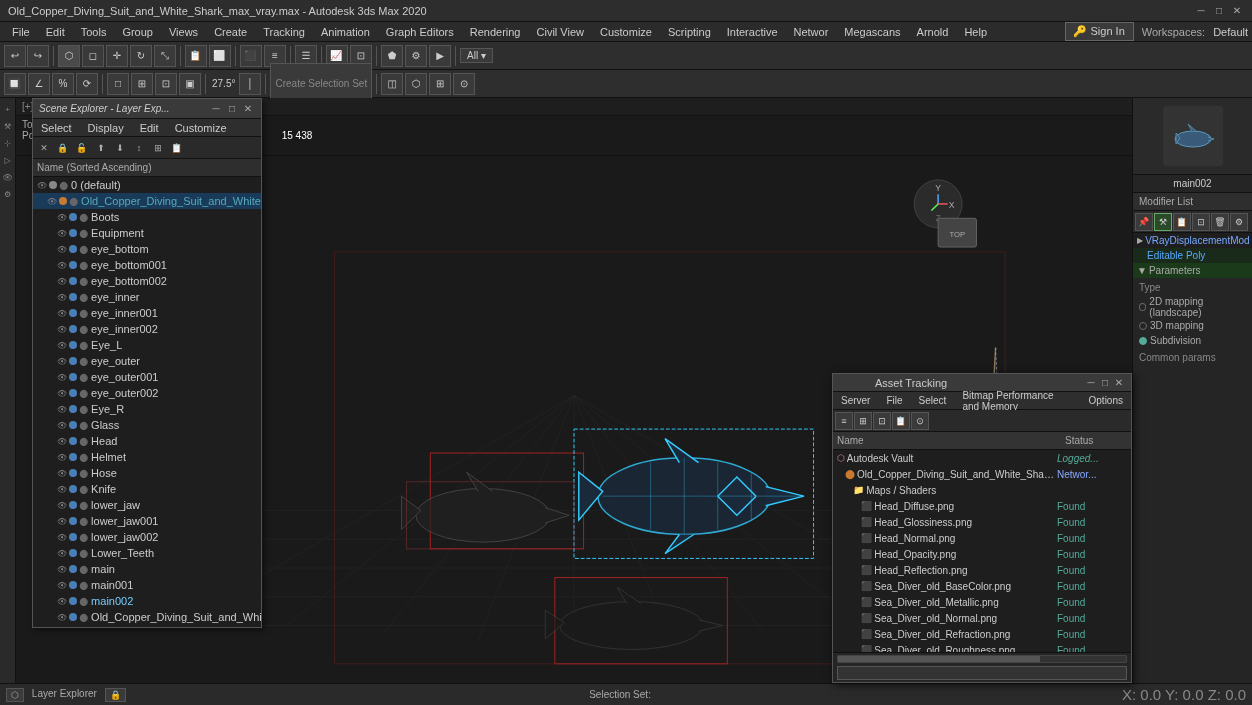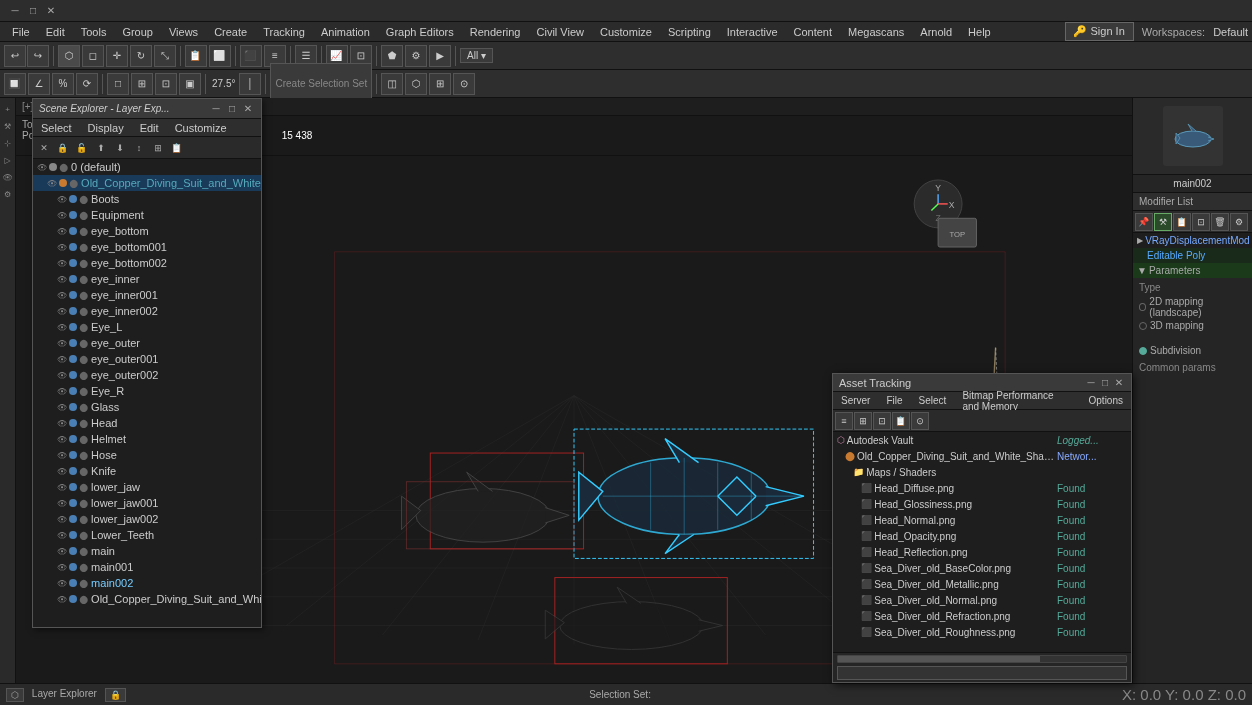--- a/index.html
+++ b/index.html
@@ -78,21 +78,21 @@
 
     
     #asset-tracking {
       position: absolute; right: 120px; bottom: 22px;
       width: 300px; height: 310px;
       background: #2a2a2a; border: 1px solid #555;
       box-shadow: 2px 2px 8px rgba(0,0,0,0.7);
       display: flex; flex-direction: column; z-index: 100;
     }
     .asset-titlebar { height: 18px; background: #3a3a3a; display: flex; align-items: center; justify-content: space-between; padding: 0 6px; border-bottom: 1px solid #111; }
-    .asset-title { font-size: 11px; color: #ccc; }
+    .asset-title { font-size: 11px; color: #ccc; margin-left: 36px; }
     .asset-title-controls { display: flex; gap: 2px; }
     .asset-title-btn { font-size: 10px; color: #aaa; cursor: pointer; width: 12px; height: 12px; display: flex; align-items: center; justify-content: center; }
     .asset-menu { height: 18px; background: #2e2e2e; display: flex; align-items: center; border-bottom: 1px solid #111; }
     .asset-menu-item { padding: 1px 8px; font-size: 10px; color: #ccc; cursor: pointer; }
     .asset-toolbar { height: 22px; background: #2a2a2a; display: flex; align-items: center; padding: 0 2px; gap: 1px; border-bottom: 1px solid #111; }
     .asset-tool-btn { width: 18px; height: 18px; background: #3a3a3a; border: 1px solid #555; display: flex; align-items: center; justify-content: center; cursor: pointer; font-size: 9px; color: #ccc; }
     .asset-col-header { height: 18px; background: #333; display: flex; align-items: center; border-bottom: 1px solid #111; font-size: 10px; color: #aaa; }
     .asset-col-name { flex: 1; padding: 0 4px; }
     .asset-col-status { width: 70px; padding: 0 4px; }
     .asset-list { flex: 1; overflow-y: auto; background: #1e1e1e; }
@@ -106,20 +106,21 @@
 
     .main-area { flex: 1; position: relative; overflow: hidden; }
     ::-webkit-scrollbar { width: 6px; height: 6px; }
     ::-webkit-scrollbar-track { background: #1e1e1e; }
     ::-webkit-scrollbar-thumb { background: #555; }
   </style>
 </head>
 <body>
 
 <div id="titlebar">
+  <span>Old_Copper_Diving_Suit_and_White_Shark_max_vray.max - Autodesk 3ds Max 2020</span>
   <div class="window-controls">
     <span class="win-btn">─</span>
     <span class="win-btn">□</span>
     <span class="win-btn">✕</span>
   </div>
 </div>
 
 <div id="menubar">
   <span class="menu-item">File</span>
   <span class="menu-item">Edit</span>
@@ -128,21 +129,21 @@
   <span class="menu-item">Views</span>
   <span class="menu-item">Create</span>
   <span class="menu-item">Tracking</span>
   <span class="menu-item">Animation</span>
   <span class="menu-item">Graph Editors</span>
   <span class="menu-item">Rendering</span>
   <span class="menu-item">Civil View</span>
   <span class="menu-item">Customize</span>
   <span class="menu-item">Scripting</span>
   <span class="menu-item">Interactive</span>
-  <span class="menu-item">Content</span>
+  <span class="menu-item">Networ</span>
   <span class="menu-item">Megascans</span>
   <span class="menu-item">Arnold</span>
   <span class="menu-item">Help</span>
   <div class="sign-in-area">
     <button class="sign-in-btn">🔑 <span>Sign In</span></button>
     <span class="workspaces-label">Workspaces:</span>
     <span class="workspaces-val">Default</span>
   </div>
 </div>
 
@@ -357,20 +358,23 @@
       <div class="scene-toolbar">
         <div class="scene-tool-btn">✕</div>
         <div class="scene-tool-btn">🔒</div>
         <div class="scene-tool-btn">🔓</div>
         <div class="scene-tool-btn">⬆</div>
         <div class="scene-tool-btn">⬇</div>
         <div class="scene-tool-btn">↕</div>
         <div class="scene-tool-btn">⊞</div>
         <div class="scene-tool-btn">📋</div>
       </div>
+      <div class="scene-col-header">
+        <span>Name (Sorted Ascending)</span>
+      </div>
       <div class="scene-list" id="scene-list-container">
       <div class="scene-item">
     <span style="display:inline-block;width:0px;flex-shrink:0;"></span>
     <span style="color:#888;font-size:8px;margin-right:2px;">👁</span>
     <span style="width:8px;height:8px;border-radius:50%;background:#888;display:inline-block;margin-right:2px;flex-shrink:0;"></span>
     <span style="color:#666;font-size:8px;margin-right:3px;">⬤</span>
     <span>0 (default)</span>
   </div>
           <div class="scene-item selected">
     <span style="display:inline-block;width:10px;flex-shrink:0;"></span>
@@ -614,21 +618,21 @@
       <div style="padding:4px 6px;">
         <div style="font-size:10px;color:#888;margin-bottom:3px;">Type</div>
         <div class="radio-item">
           <span class="radio-circle"></span>
           <span>2D mapping (landscape)</span>
         </div>
         <div class="radio-item" style="margin-top:2px;">
           <span class="radio-circle"></span>
           <span>3D mapping</span>
         </div>
-        <div class="radio-item" style="margin-top:14px;">
+        <div class="radio-item" style="margin-top:4px;">
           <span class="radio-circle checked"></span>
           <span>Subdivision</span>
         </div>
       </div>
       <div style="padding:2px 6px;font-size:10px;color:#888;">Common params</div>
     </div>
   </div>
 
 </div>
 
@@ -648,20 +652,24 @@
     <span class="asset-menu-item">Bitmap Performance and Memory</span>
     <span class="asset-menu-item">Options</span>
   </div>
   <div class="asset-toolbar">
     <div class="asset-tool-btn">≡</div>
     <div class="asset-tool-btn">⊞</div>
     <div class="asset-tool-btn">⊡</div>
     <div class="asset-tool-btn">📋</div>
     <div class="asset-tool-btn">⊙</div>
   </div>
+  <div class="asset-col-header">
+    <span class="asset-col-name">Name</span>
+    <span class="asset-col-status">Status</span>
+  </div>
   <div class="asset-list" id="asset-list-container">
   <div class="asset-item">
     <span style="display:inline-block;width:0px;flex-shrink:0;"></span>
     <span style="color:#c8a;font-size:9px;margin-right:2px;">⬡</span>
     <span class="aname">Autodesk Vault</span>
     <span class="astatus" style="color:#5a9;font-style:italic;">Logged...</span>
   </div>
       <div class="asset-item">
     <span style="display:inline-block;width:8px;flex-shrink:0;"></span>
     <span style="color:#c87a30;font-size:9px;margin-right:2px;">⬤</span>

